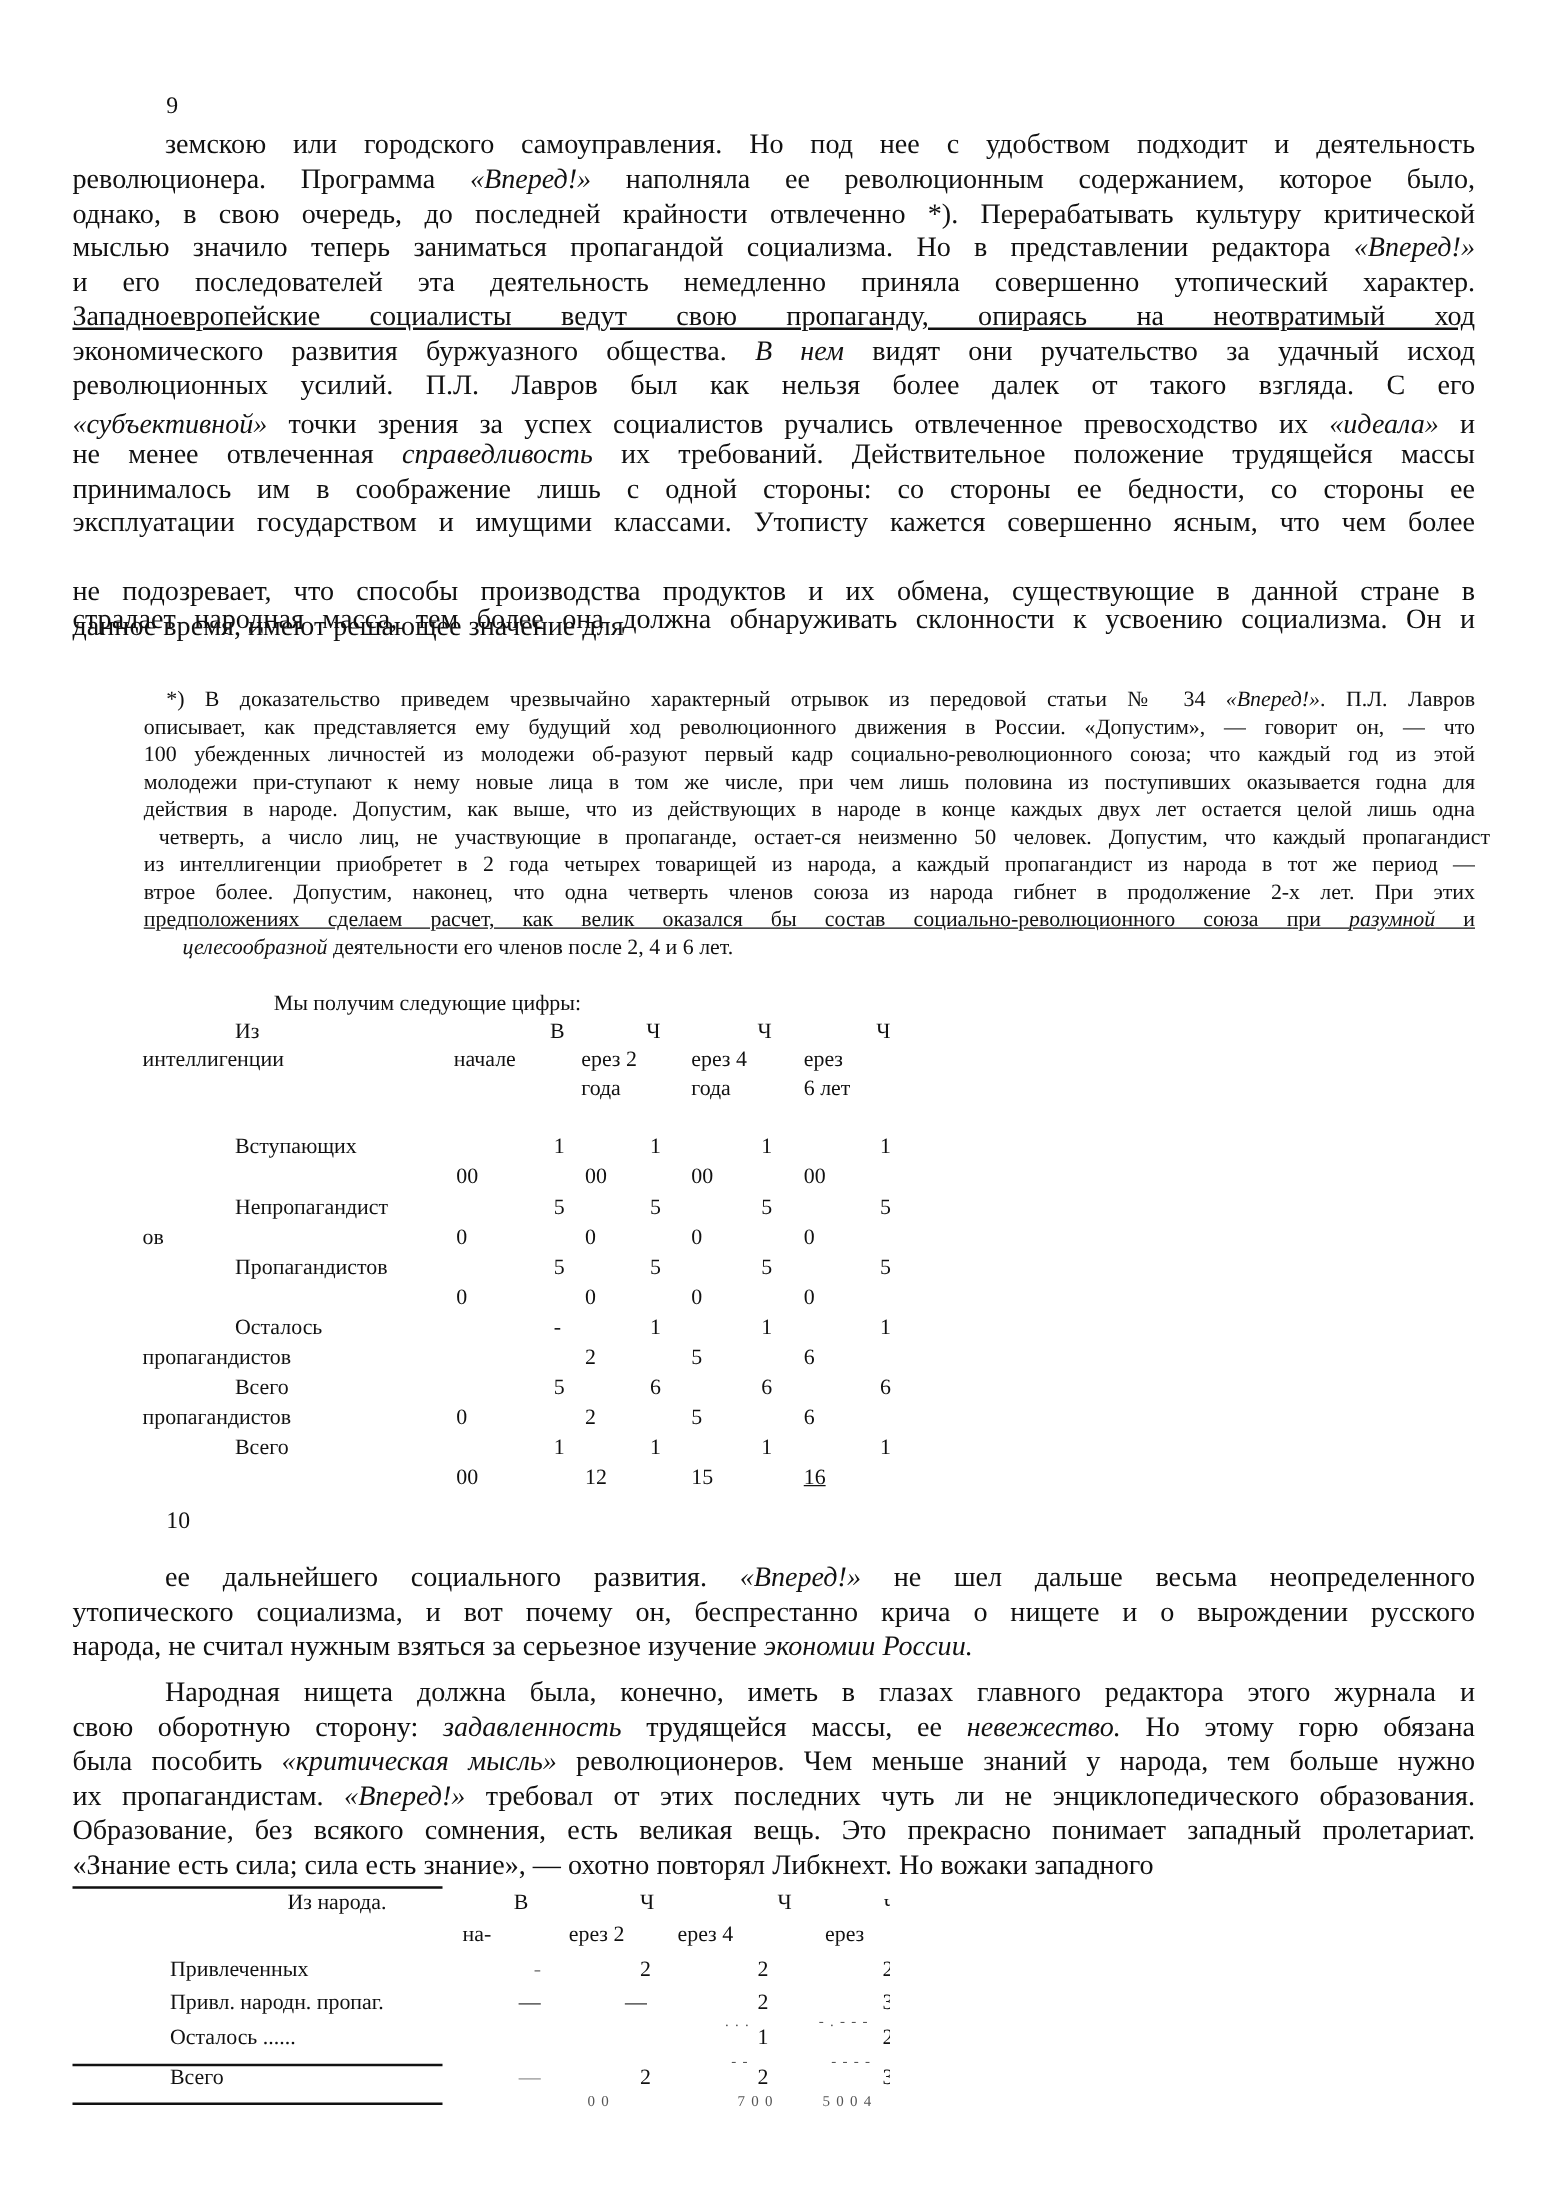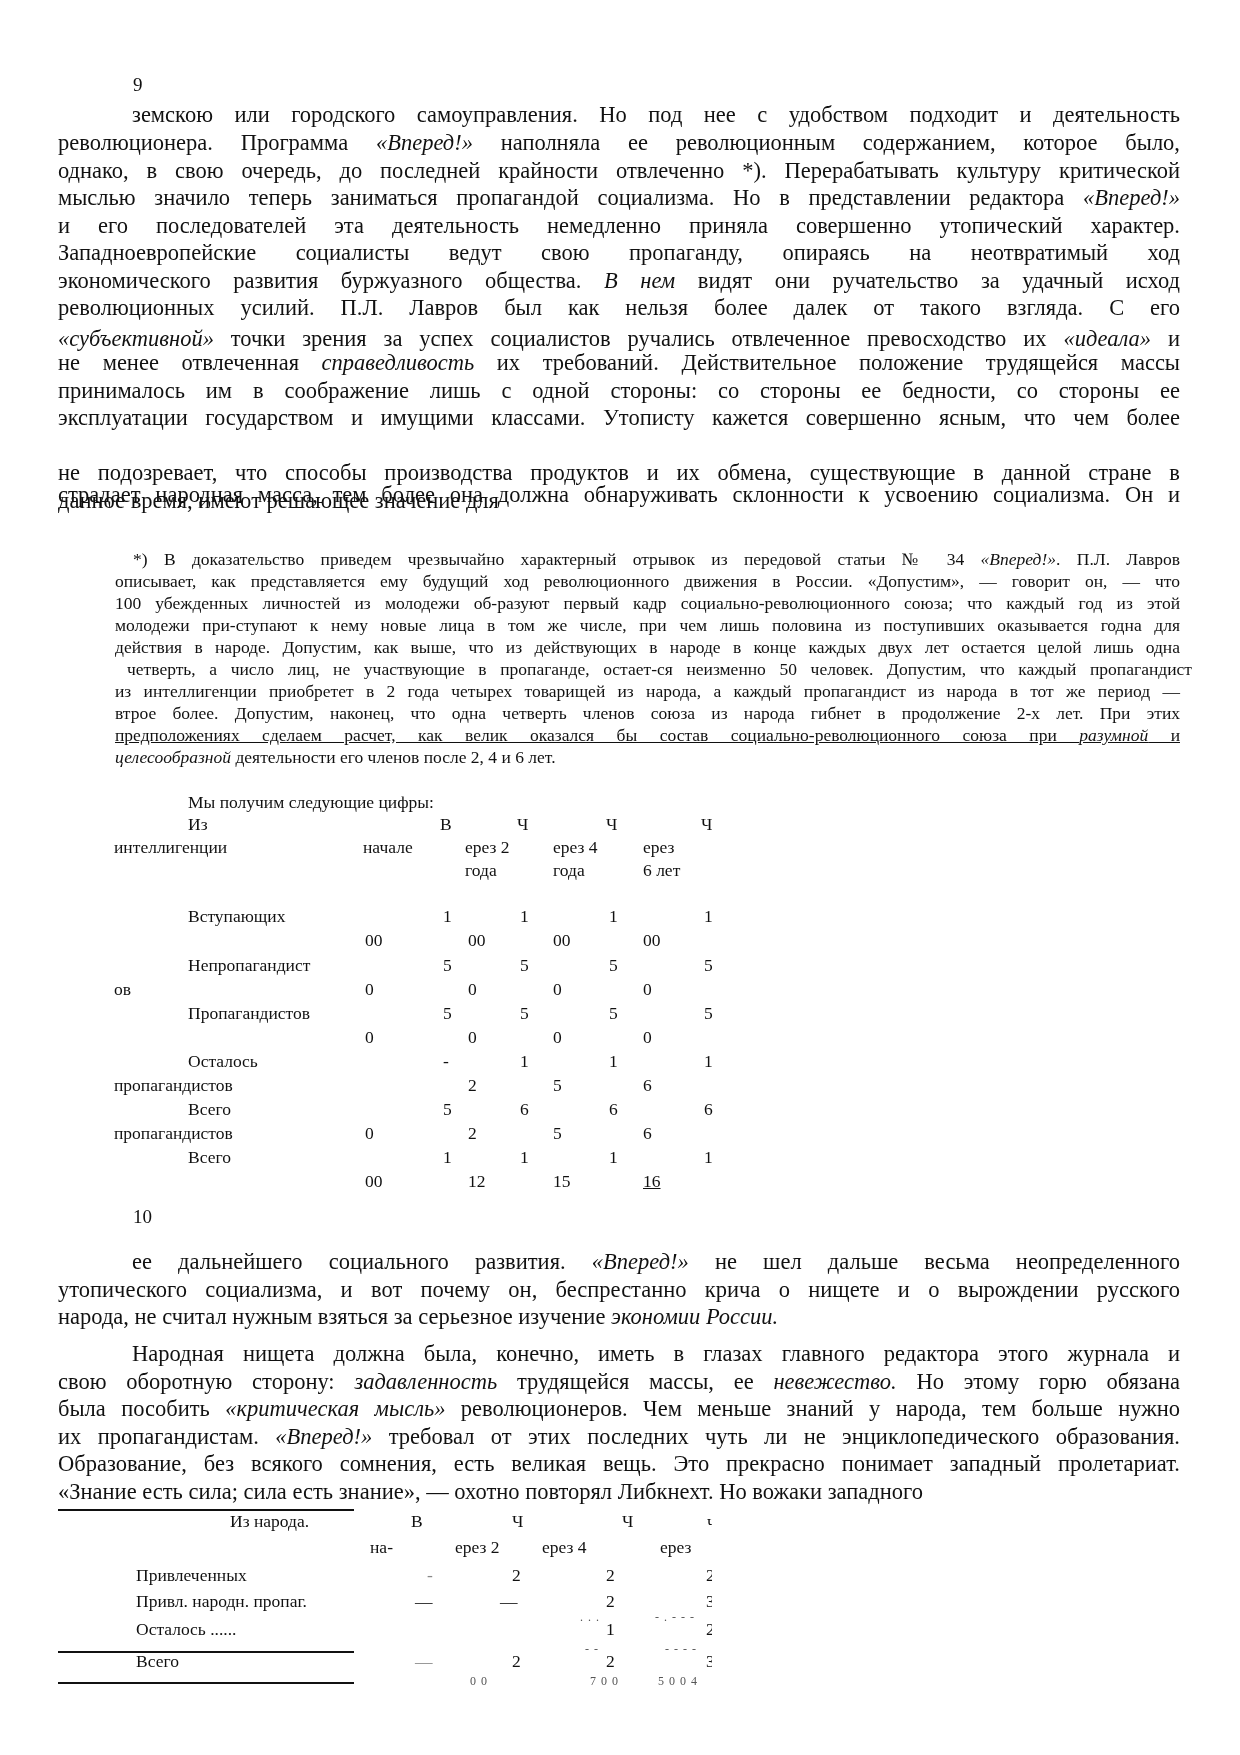--- a/index.html
+++ b/index.html
@@ -7,41 +7,41 @@
          font-family: "Liberation Serif", "DejaVu Serif", serif; color: #111; }
   .page { position: absolute; left: 0; top: 0; width: 1240px; height: 1755px; }
   .pnum { position: absolute; font-size: 19px; }
   .body-line { position: absolute; left: 58px; width: 1122px; font-size: 22.5px; line-height: 29px;
                white-space: nowrap; text-align: justify; text-align-last: justify; }
   .body-line.last { text-align-last: left; }
   .body-line.indent { left: 132px; width: 1048px; }
   .fn-line { position: absolute; left: 115px; width: 1065px; font-size: 17.5px; line-height: 22px;
              white-space: nowrap; text-align: justify; text-align-last: justify; }
   .fn-line.indent { left: 133px; width: 1047px; }
-  .fn-line.last { text-align-last: left; }
+  .fn-line.last { text-align-last: left; margin-left: 31px; }
   .tcell { position: absolute; font-size: 17.5px; line-height: 22px; white-space: nowrap; }
   .t2cell { position: absolute; font-size: 17.5px; line-height: 22px; white-space: nowrap; }
   .gray { color: #888; }
   .rule { position: absolute; left: 58px; width: 296px; height: 2px; background: #111; }
   .clip { position: absolute; font-size: 12px; color: #555; white-space: nowrap; letter-spacing: 1px; }
   i { font-style: italic; }
 </style>
 </head>
 <body>
 
 <div class="page">
   <div class="pnum" style="left:133px; top:74px;">9</div>
 
   <div id="sec1">
       <div class="body-line indent" style="top: 100px;">земскою или городского самоуправления. Но под нее с удобством подходит и деятельность</div>
       <div class="body-line" style="top: 128px;">революционера. Программа <i>«Вперед!»</i> наполняла ее революционным содержанием, которое было,</div>
       <div class="body-line" style="top: 156px;">однако, в свою очередь, до последней крайности отвлеченно *). Перерабатывать культуру критической</div>
       <div class="body-line" style="top: 183px;">мыслью значило теперь заниматься пропагандой социализма. Но в представлении редактора <i>«Вперед!»</i></div>
       <div class="body-line" style="top: 211px;">и его последователей эта деятельность немедленно приняла совершенно утопический характер.</div>
-      <div class="body-line" style="top: 238px;">Западноевропейские социалисты ведут свою пропаганду, опираясь на неотвратимый ход</div>
+      <div class="body-line" style="top: 238px; text-decoration: underline;">Западноевропейские социалисты ведут свою пропаганду, опираясь на неотвратимый ход</div>
       <div class="body-line" style="top: 266px;">экономического развития буржуазного общества. <i>В нем</i> видят они ручательство за удачный исход</div>
       <div class="body-line" style="top: 293px;">революционных усилий. П.Л. Лавров был как нельзя более далек от такого взгляда. С его</div>
       <div class="body-line" style="top: 324px;"><i>«субъективной»</i> точки зрения за успех социалистов ручались отвлеченное превосходство их <i>«идеала»</i> и</div>
       <div class="body-line" style="top: 348px;">не менее отвлеченная <i>справедливость</i> их требований. Действительное положение трудящейся массы</div>
       <div class="body-line" style="top: 376px;">принималось им в соображение лишь с одной стороны: со стороны ее бедности, со стороны ее</div>
       <div class="body-line" style="top: 403px;">эксплуатации государством и имущими классами. Утописту кажется совершенно ясным, что чем более</div>
       <div class="body-line" style="top: 455px; margin-top: 25px;">страдает народная масса, тем более она должна обнаруживать склонности к усвоению социализма. Он и</div>
       <div class="body-line" style="top: 458px;">не подозревает, что способы производства продуктов и их обмена, существующие в данной стране в</div>
       <div class="body-line last" style="top: 486px;">данное время, имеют решающее значение для</div>
     </div>

